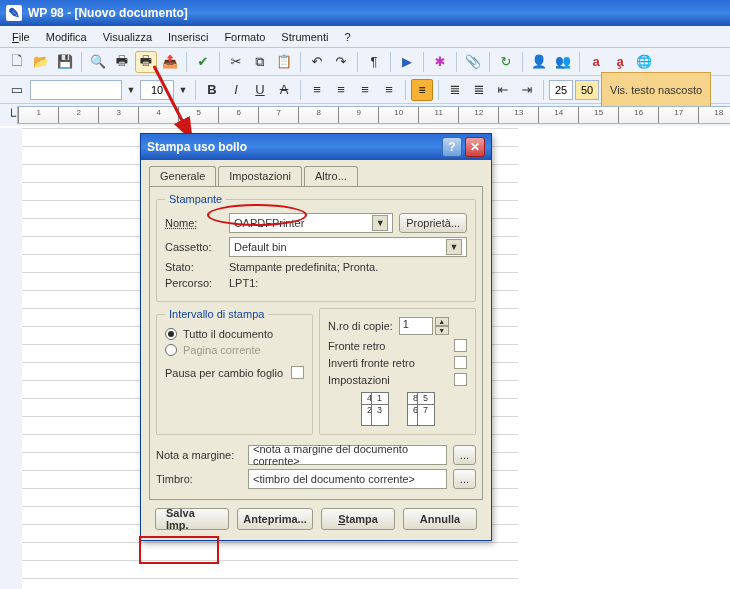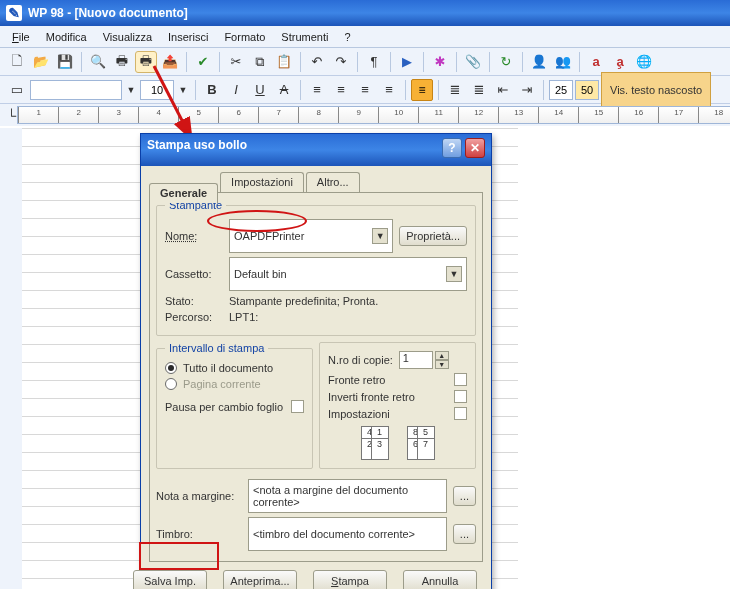--- a/index.html
+++ b/index.html
@@ -68,54 +68,54 @@
   }
 
   
   .dialog {
     position:absolute; left:140px; top:133px; width:352px;
     border:1px solid #0a3fa8; background:#ece9d8;
     box-shadow: 2px 3px 6px rgba(0,0,0,.3);
     z-index:10;
   }
   .dlg-title {
-    height:32px; background:linear-gradient(#2a6cd6,#3d85e6 50%,#1c54b8);
-    color:#fff; display:flex; align-items:flex-start; padding:4px 6px;
+    height:26px; background:linear-gradient(#2a6cd6,#3d85e6 50%,#1c54b8);
+    color:#fff; display:flex; align-items:center; padding:4px 6px;
     font-weight:bold; font-size:12px;
   }
   .dlg-title .spacer { flex:1; }
   .dlg-title .winbtn {
     width:20px; height:20px; margin-left:3px;
     background:linear-gradient(#f0a0a0,#d04040); border:1px solid #9b1d1d;
     border-radius:3px; display:inline-flex; align-items:center; justify-content:center;
     color:#fff; font-weight:bold; font-size:12px;
   }
   .dlg-title .winbtn.help { background:linear-gradient(#c0d6f4,#6f9ee0); border-color:#3b6cb0; }
 
   .dlg-body { padding:6px 8px 10px; font-size:11px; color:#333; }
 
   .tabs { display:flex; }
   .tab {
     padding:3px 10px 4px; border:1px solid #9c9c8a; border-bottom:none;
     background:#ece9d8; margin-right:2px; border-radius:3px 3px 0 0;
   }
-  .tab.active { background:#ece9d8; position:relative; top:11px; z-index:2;font-weight:bold; }
+  .tab.active { background:#ece9d8; position:relative; top:0; z-index:2; }
   .tabpanel { border:1px solid #9c9c8a; padding:6px; background:#ece9d8; }
 
   fieldset {
     border:1px solid #c8c5b4; border-radius:2px;
     padding:4px 8px 8px; margin:0 0 6px;
   }
   legend { color:#1343a5; padding:0 4px; font-size:11px; }
 
   .row { display:flex; align-items:center; margin:4px 0; gap:6px; }
   .row label { min-width:58px; }
   .combo {
     flex:1; height:20px; border:1px solid #9c9c8a; background:#fff;
-    display:flex; align-items:center; padding:16px 4px; font-size:11px;
+    display:flex; align-items:center; padding:9px 4px; font-size:11px;
     justify-content:space-between;
   }
   .combo .dd { width:16px; height:16px; background:#e4e1cf; border:1px solid #9c9c8a; display:flex; align-items:center; justify-content:center; font-size:9px; }
   .btn {
     height:22px; padding:0 10px; border:1px solid #9c9c8a;
     background:linear-gradient(#fafafa,#e0ddcd); border-radius:3px;
     display:inline-flex; align-items:center; font-size:11px;
   }
   .btn.small { height:20px; padding:0 6px; }
 
@@ -141,21 +141,21 @@
   .num-spin .arrows { display:flex; flex-direction:column; margin-left:2px; }
   .num-spin .arrows span { width:14px; height:9px; background:#e4e1cf; border:1px solid #9c9c8a; font-size:7px; display:flex; align-items:center; justify-content:center; line-height:1; }
 
   .collate { display:flex; gap:18px; margin-top:6px; justify-content:center; }
   .collate .stack { position:relative; width:28px; height:34px; }
   .collate .page {
     position:absolute; width:18px; height:22px; border:1px solid #777;
     background:#fff; font-size:9px; display:flex; align-items:flex-start; justify-content:center;
   }
 
-  .btnbar { display:flex; gap:16px; padding:8px 6px 0; justify-content:flex-end; }
+  .btnbar { display:flex; gap:8px; padding:8px 6px 0; justify-content:flex-end;font-weight:bold; }
   .btnbar .btn { min-width:74px; justify-content:center; }
   .dlg-rel { position:relative; }
 </style>
 </head>
 <body>
 
 <div class="titlebar">
   <span class="icon">✎</span>
   <span>WP 98 - [Nuovo documento]</span>
 </div>

